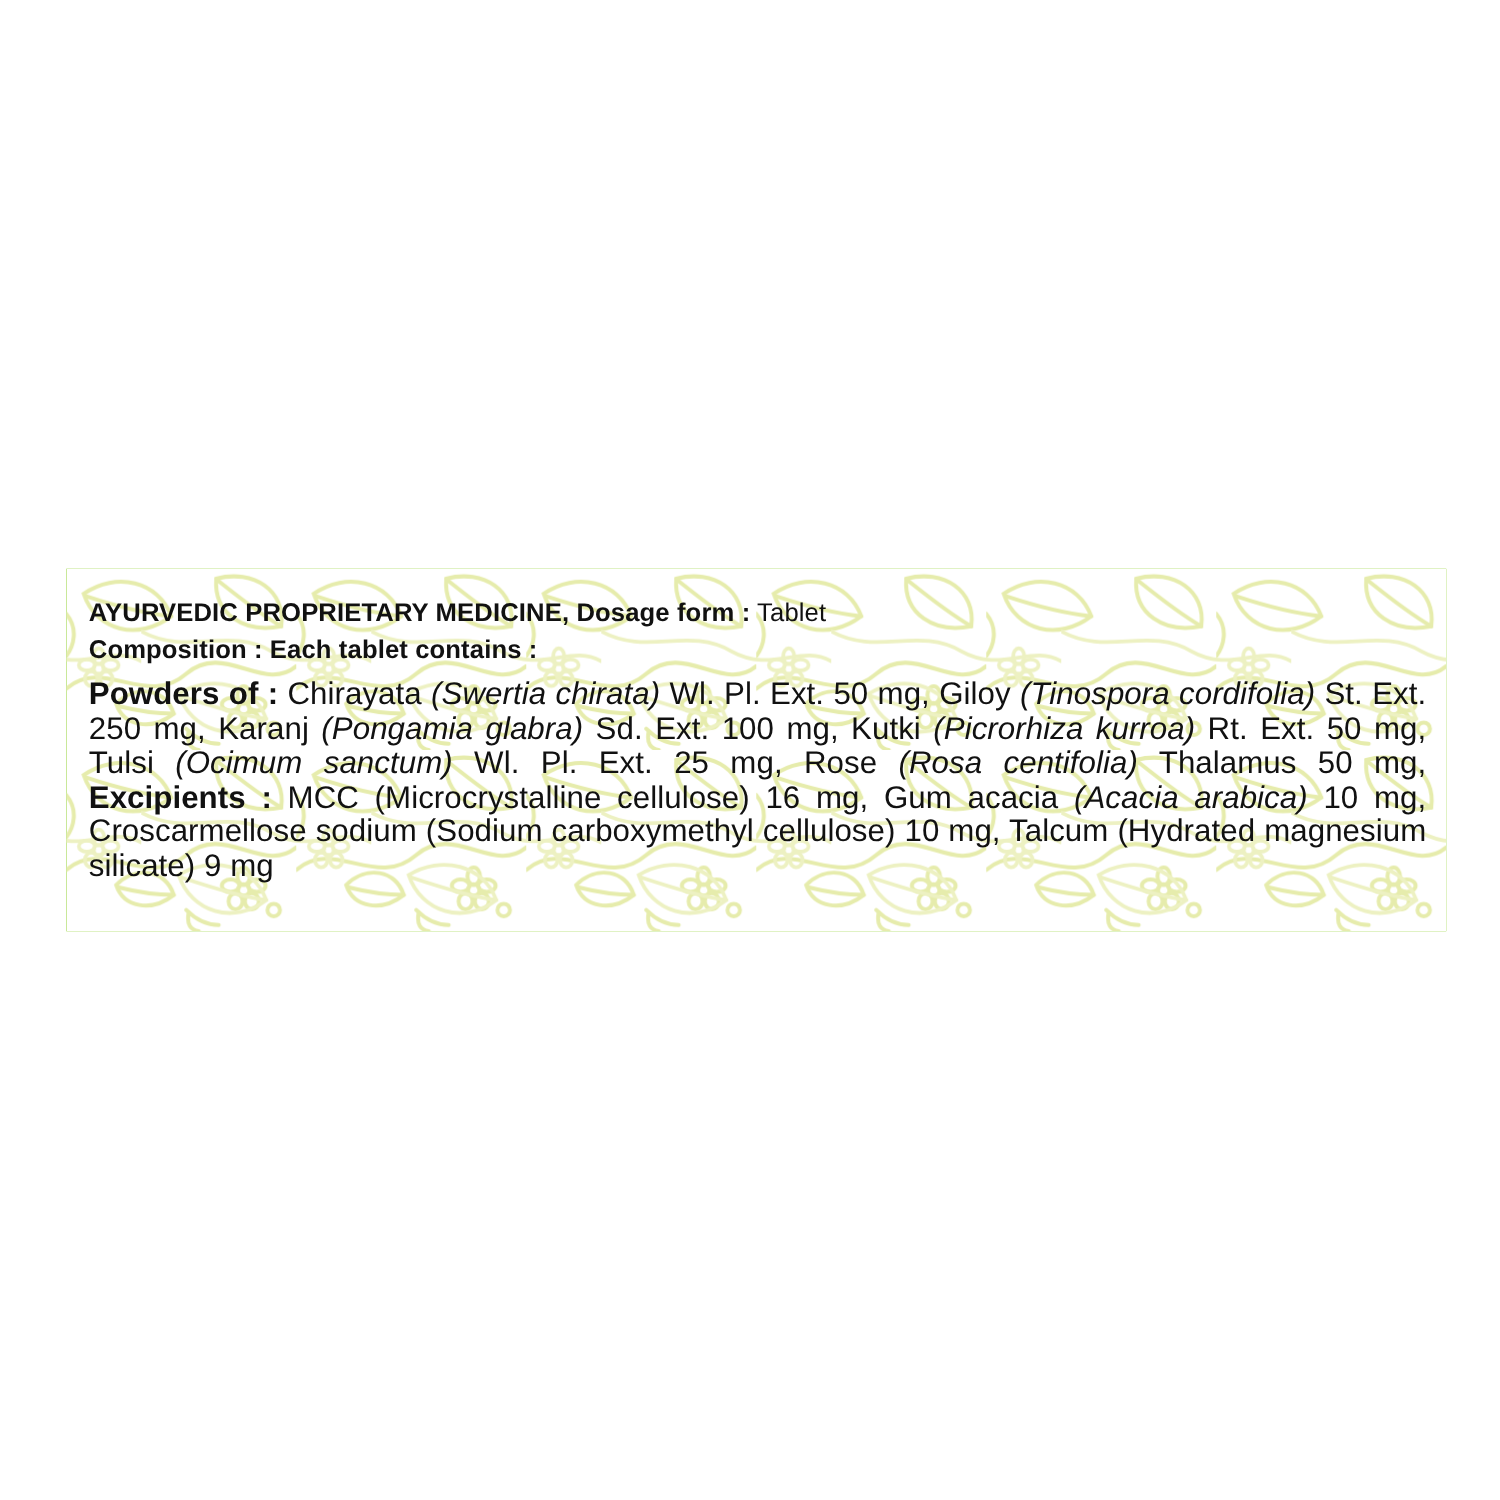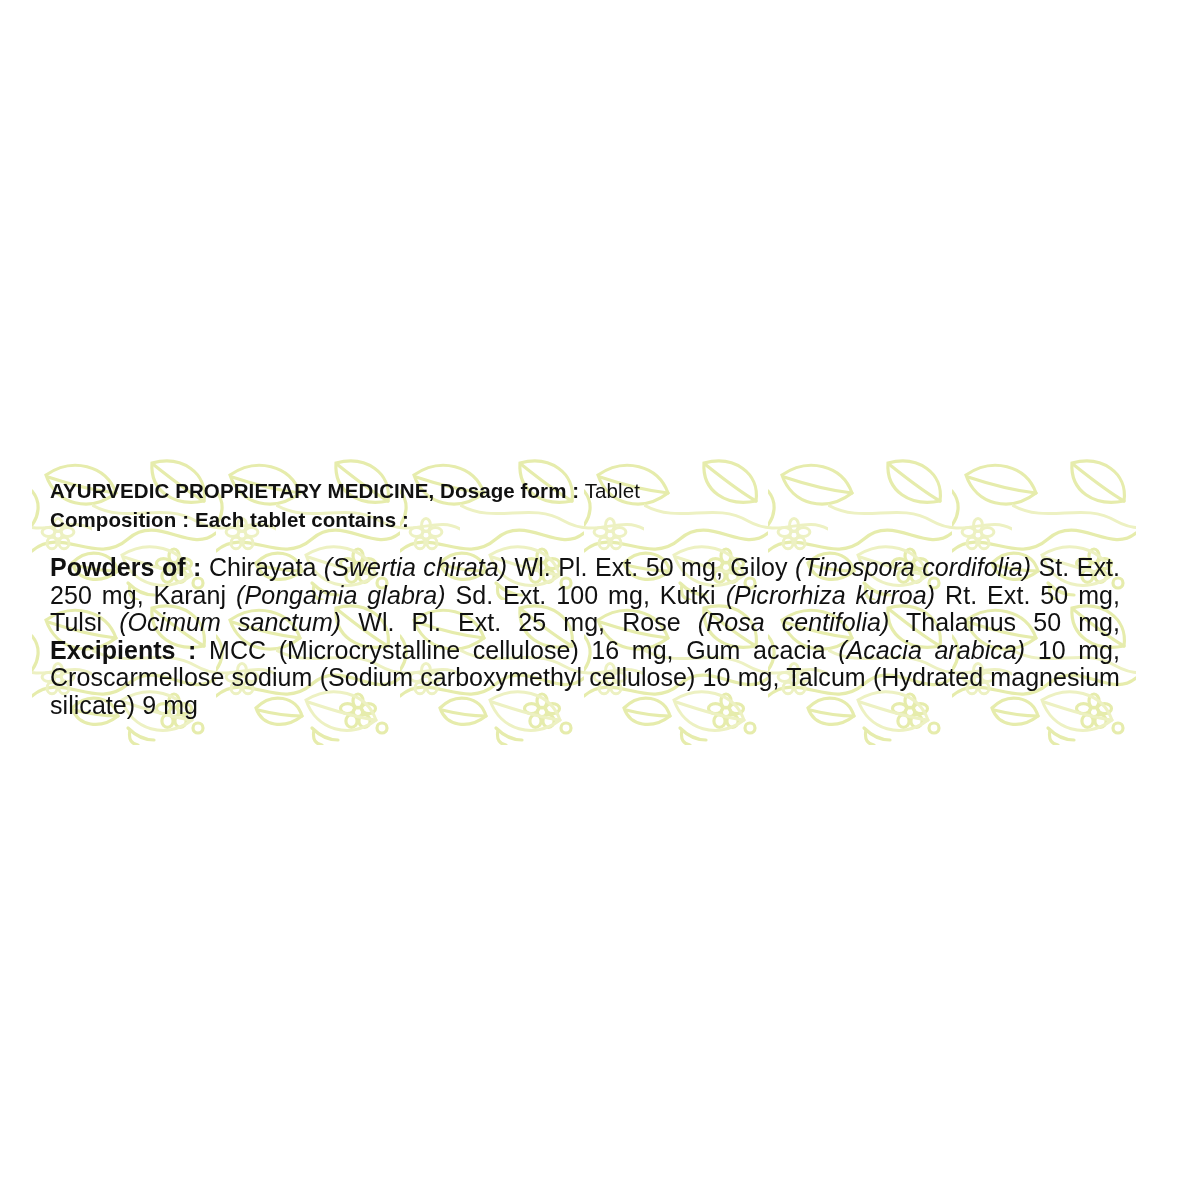--- a/index.html
+++ b/index.html
@@ -12,21 +12,21 @@
     height: 1200px;
     font-family: "Liberation Sans", sans-serif;
     color: #111111;
     position: relative;
     overflow: hidden;
   }
 
   
   .label-panel {
     position: absolute;
-    left: 32px;
+    left: 53px;
     top: 455px;
     width: 1104px;
     height: 290px;
     background: #84cc16;
     overflow: hidden;
   }
 
   
   .pattern-layer {
     position: absolute;
@@ -43,21 +43,21 @@
   }
 
   .line {
     font-size: 20.5px;
     line-height: 27.5px;
     letter-spacing: 0.1px;
     white-space: nowrap;
   }
 
   .line-1 { margin-bottom: 1px; }
-  .line-2 { margin-bottom: 21px; }
+  .line-2 { margin-bottom: 9px; }
 
   b { font-weight: bold; }
   i { font-style: italic; }
 
   .body-para {
     font-size: 25px;
     line-height: 27.5px;
     text-align: justify;
     text-justify: inter-word;
     width: 1070px;

